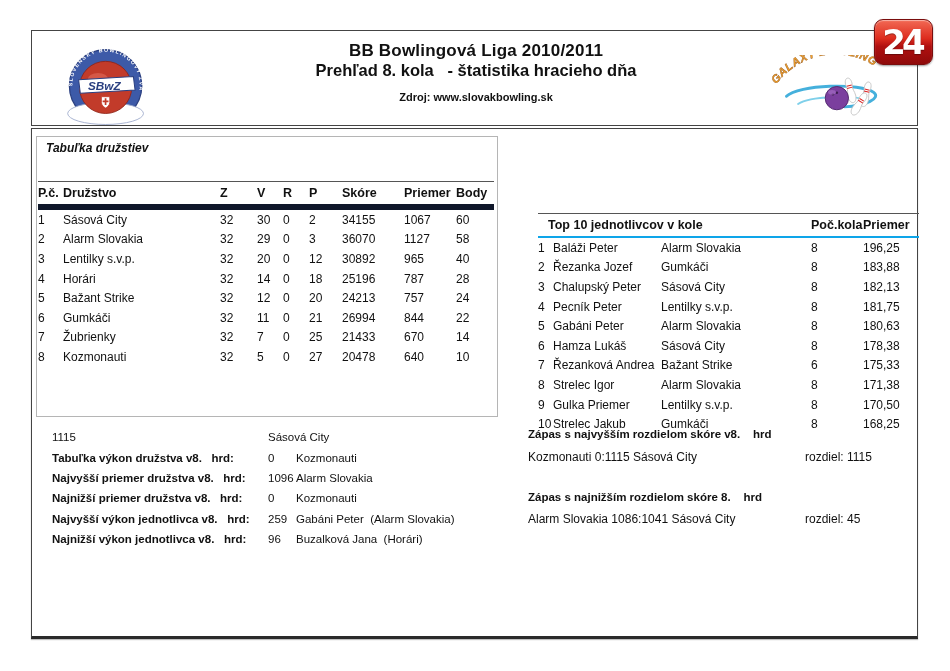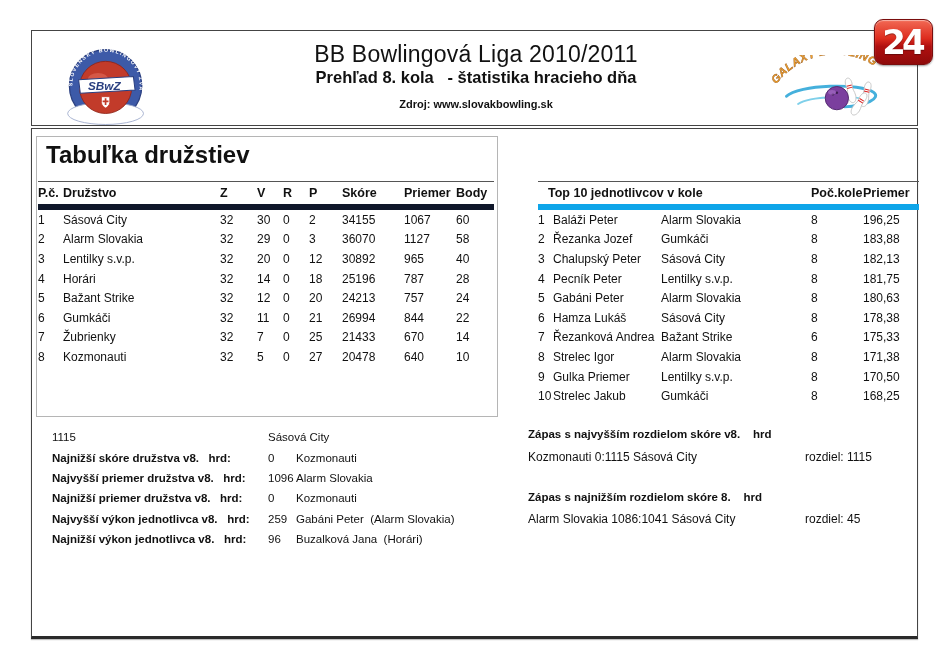--- a/index.html
+++ b/index.html
@@ -7,55 +7,55 @@
     width:950px;height:671px;position:relative;background:#ffffff;
     font-family:"Liberation Sans",sans-serif;color:#111;overflow:hidden;
     -webkit-font-smoothing:antialiased;
   }
   .abs{position:absolute;}
   .pre{white-space:pre;}
 
   
   .header-box{left:31px;top:30px;width:885px;height:94px;border:1px solid #444;background:#fff;}
   .title-block{left:170px;top:40px;width:610px;text-align:center;}
-  .main-title{font-size:23px;font-weight:normal;letter-spacing:.2px;}
+  .main-title{font-size:17px;font-weight:bold;letter-spacing:.2px;}
   .sub-title{font-size:16.5px;font-weight:bold;margin-top:0;}
   .source-line{font-size:11px;font-weight:bold;margin-top:11px;}
 
   .sbwz-logo{left:56px;top:46px;width:98px;height:80px;}
   .galaxy-logo{left:768px;top:54px;width:126px;height:64px;}
 
   .badge-24{
     left:874px;top:19px;width:59px;height:46px;border-radius:9px;
     background:linear-gradient(180deg,#f26a55 0%,#dd2c1e 42%,#b01010 60%,#8f0a0a 100%);
     border:1px solid #7a0d0d;box-shadow:0 1px 2px rgba(0,0,0,.4), inset 0 1px 1px rgba(255,255,255,.5);
     display:flex;align-items:center;justify-content:center;
     color:#fff;font-family:"DejaVu Sans",sans-serif;font-weight:bold;font-size:34px;letter-spacing:-4px;
     text-shadow:0 1px 1px rgba(0,0,0,.35);padding-right:3px;box-sizing:border-box;
   }
 
   
   .main-box{left:31px;top:128px;width:885px;height:507px;border:1px solid #444;border-bottom:3px solid #2a2a2a;background:#fff;box-shadow:0 1px 1px rgba(0,0,0,.25);}
 
   
   .teams-box{left:36px;top:136px;width:460px;height:279px;border:1px solid #b5b5b5;background:#fff;}
-  .teams-title{left:46px;top:141px;font-size:24px;font-weight:bold;}
+  .teams-title{left:46px;top:141px;font-size:12px;font-weight:bold;font-style:italic;}
   .teams-table{left:38px;top:181px;width:456px;font-size:12px;}
   .teams-table .thead,.teams-table .trow{
     display:grid;grid-template-columns:25px 157px 37px 26px 26px 33px 62px 52px 38px;align-items:center;
   }
   .teams-table .thead{height:22px;font-weight:bold;border-top:1px solid #555;border-bottom:6px solid #0f172a;font-size:12.5px;}
   .teams-table .trow{height:19.6px;}
 
   
   .top10-table{left:538px;top:181px;width:381px;font-size:12px;}
   .top10-table .thead,.top10-table .trow{
     display:grid;grid-template-columns:15px 108px 150px 52px 56px;align-items:center;
   }
-  .top10-table .thead{height:22px;font-weight:bold;border-top:1px solid #555;border-bottom:6px solid #0ea5e9;font-size:12.5px;}
+  .top10-table .thead{height:22px;font-weight:bold;border-top:1px solid #555;border-bottom:2px solid #0ea5e9;font-size:12.5px;margin-top:32px;}
   .top10-table .thead .span3{grid-column:1 / 4;padding-left:10px;}
   .top10-table .trow{height:19.6px;}
 
   
   .stats-block{left:52px;top:427px;width:440px;}
   .stat-row{display:grid;grid-template-columns:216px 28px auto;height:20.4px;align-items:center;font-size:11.5px;}
   .stat-row .lab{font-weight:bold;}
 
   
   .matches-block{left:528px;top:427px;width:392px;height:110px;}
@@ -238,21 +238,21 @@
         <span>20478</span>
         <span>640</span>
         <span>10</span>
       </div>
     </div>
 </div>
 
 <div class="abs top10-table">
   <div class="thead">
     <span class="span3">Top 10 jednotlivcov v kole</span>
-    <span>Poč.kole</span>
+    <span>Poč.kola</span>
     <span>Priemer</span>
   </div>
   <div>
 
       <div class="trow">
         <span>1</span>
         <span>Baláži Peter</span>
         <span>Alarm Slovakia</span>
         <span>8</span>
         <span>196,25</span>
@@ -334,21 +334,21 @@
 
 <div class="abs stats-block">
   <div>
 
       <div class="stat-row">
         <span>1115</span>
         <span class="pre">Sásová City</span>
       </div>
 
       <div class="stat-row">
-        <span class="lab pre">Najnižší skóre družstva v8.   hrd:</span>
+        <span class="lab pre">Tabuľka výkon družstva v8.   hrd:</span>
         <span>0</span>
         <span class="pre">Kozmonauti</span>
       </div>
 
       <div class="stat-row">
         <span class="lab pre">Najvyšší priemer družstva v8.   hrd:</span>
         <span>1096</span>
         <span class="pre">Alarm Slovakia</span>
       </div>
 

